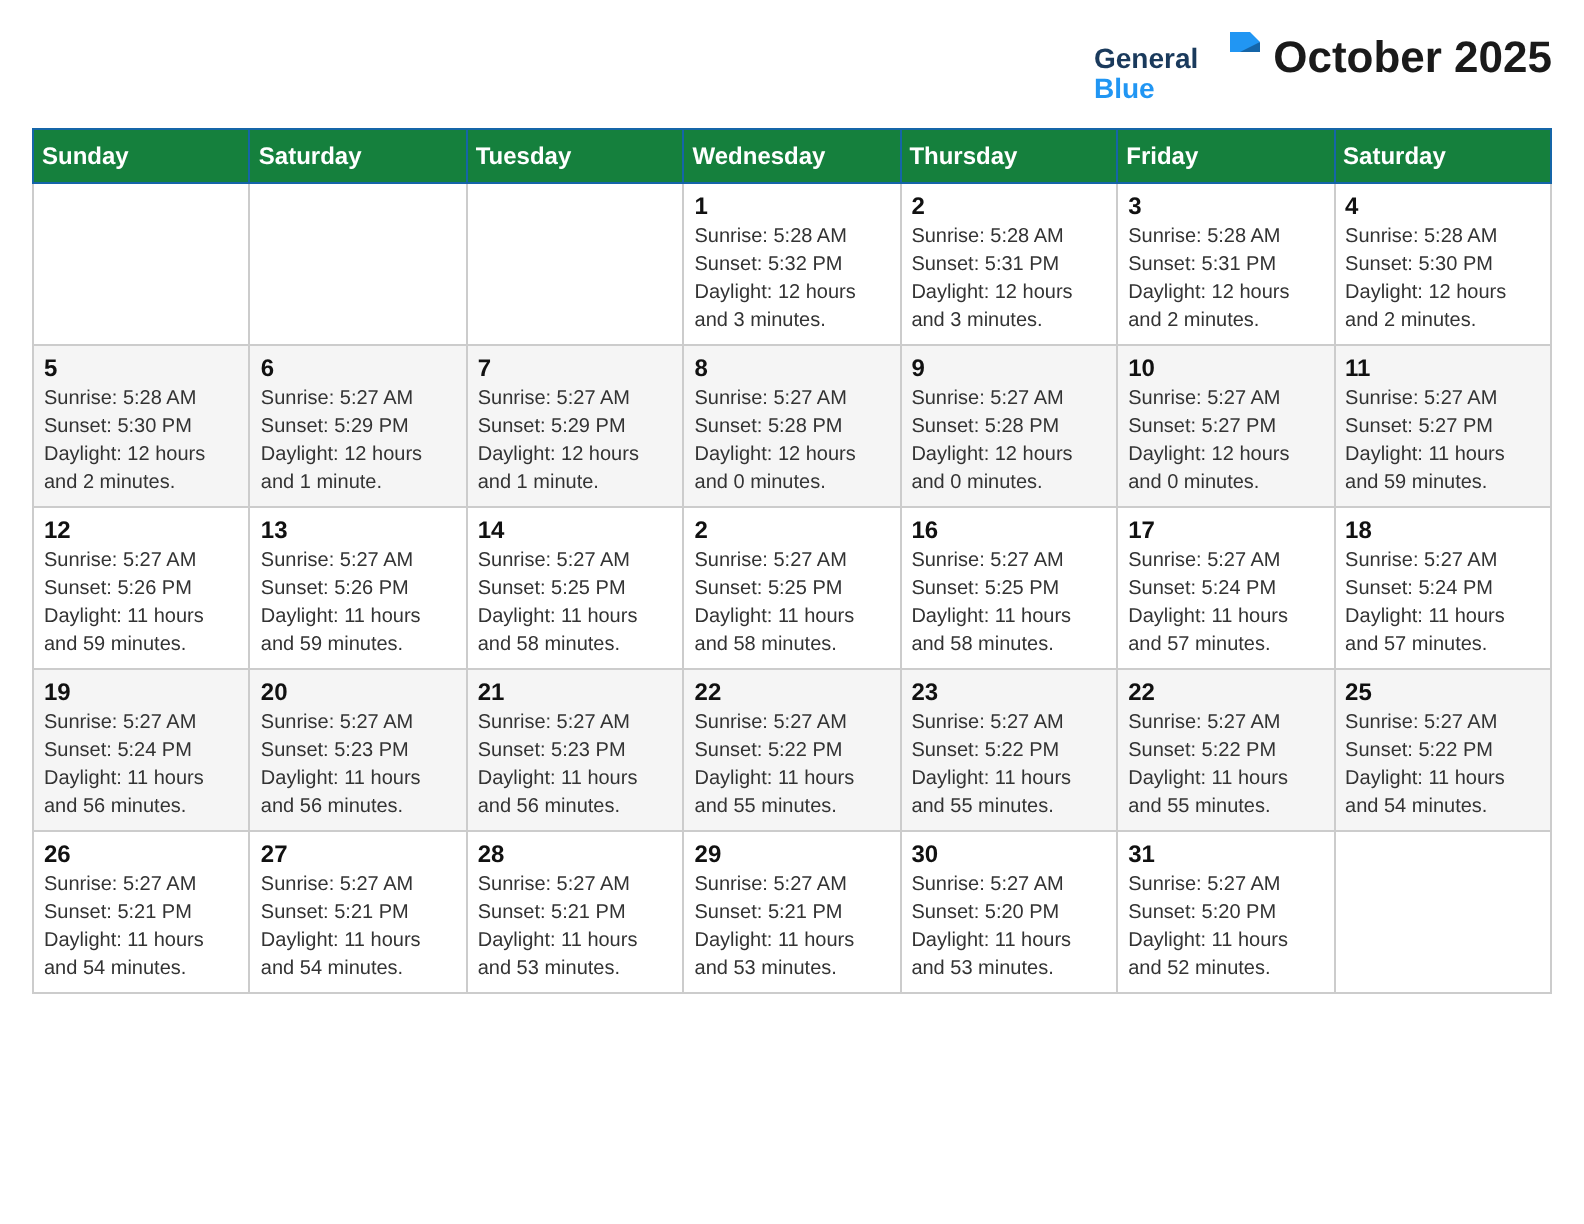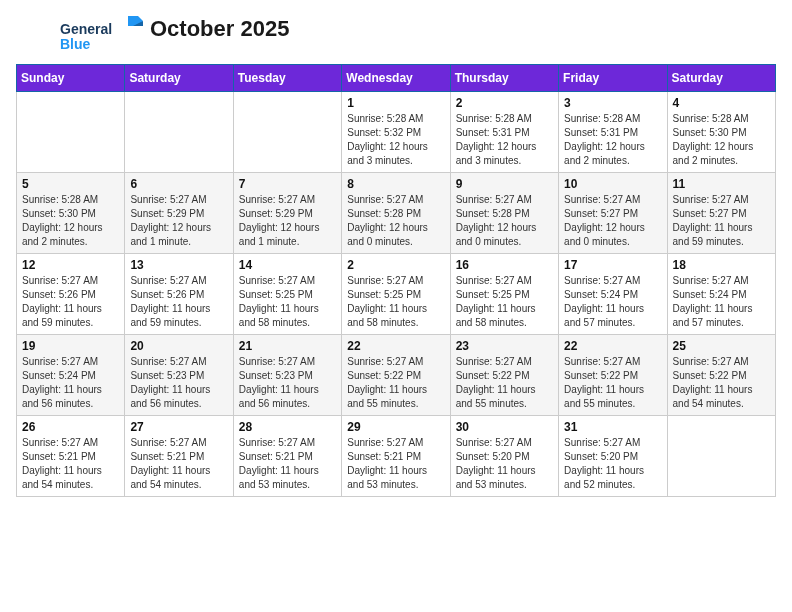--- a/index.html
+++ b/index.html
@@ -5,24 +5,23 @@
     * { box-sizing: border-box; margin: 0; padding: 0; }
     body {
       font-family: Arial, sans-serif;
       background: #fff;
       width: 792px;
       min-height: 612px;
       padding: 16px;
     }
     .header-area {
       display: flex;
-      justify-content: flex-start;
+      justify-content: flex-end;
       align-items: flex-start;
       margin-bottom: 8px;
-      margin-left: 44px;
     }
     .logo {
       display: flex;
       flex-direction: column;
       align-items: flex-start;
     }
     .title-block {
       text-align: right;
     }
     .month-title {
@@ -34,21 +33,21 @@
       font-size: 15px;
       color: #333;
       margin-top: 2px;
     }
     .calendar {
       width: 100%;
       border-collapse: collapse;
       font-size: 11px;
     }
     .calendar thead th {
-      background-color: #6d28d9;
+      background-color: #15803d;
       color: #fff;
       padding: 6px 4px;
       text-align: left;
       font-size: 12px;
       font-weight: bold;
       border: 1px solid #1565a8;
     }
     .calendar tbody td {
       border: 1px solid #ccc;
       vertical-align: top;

